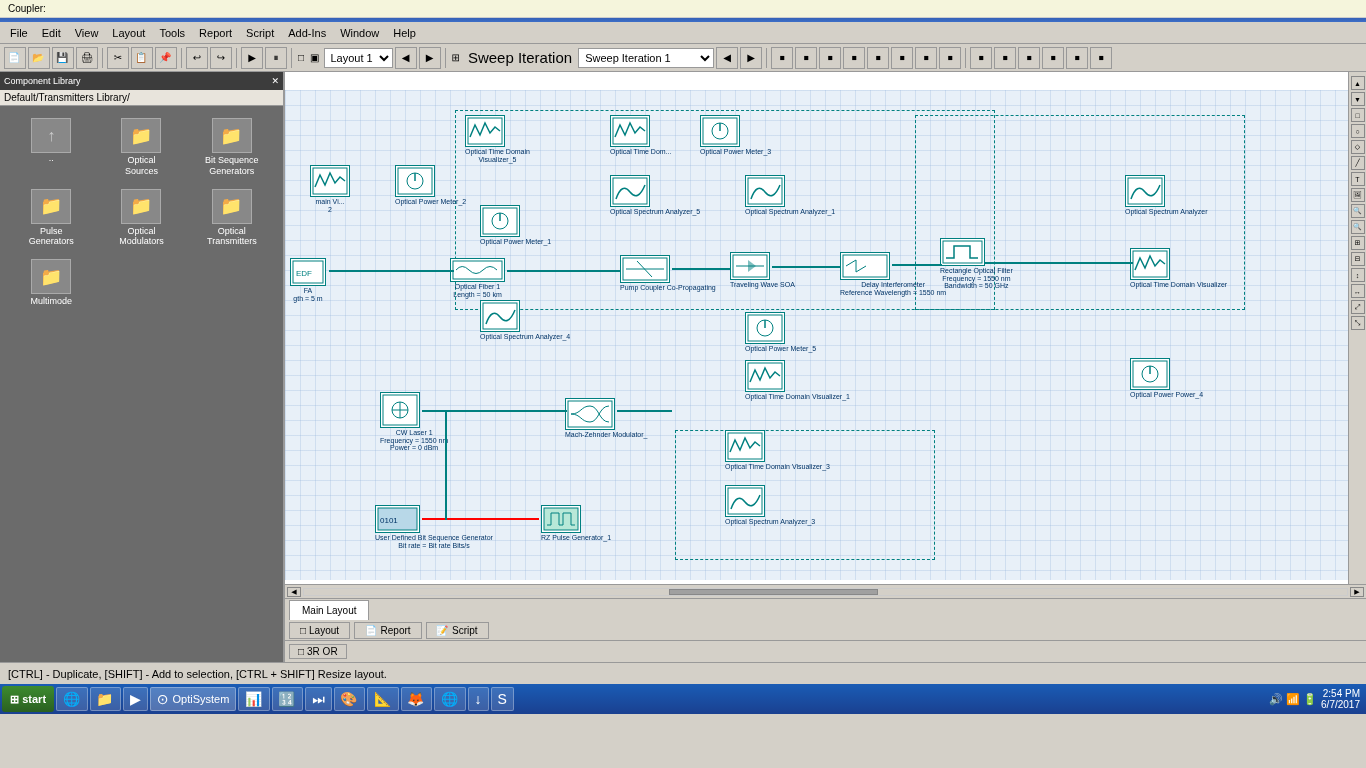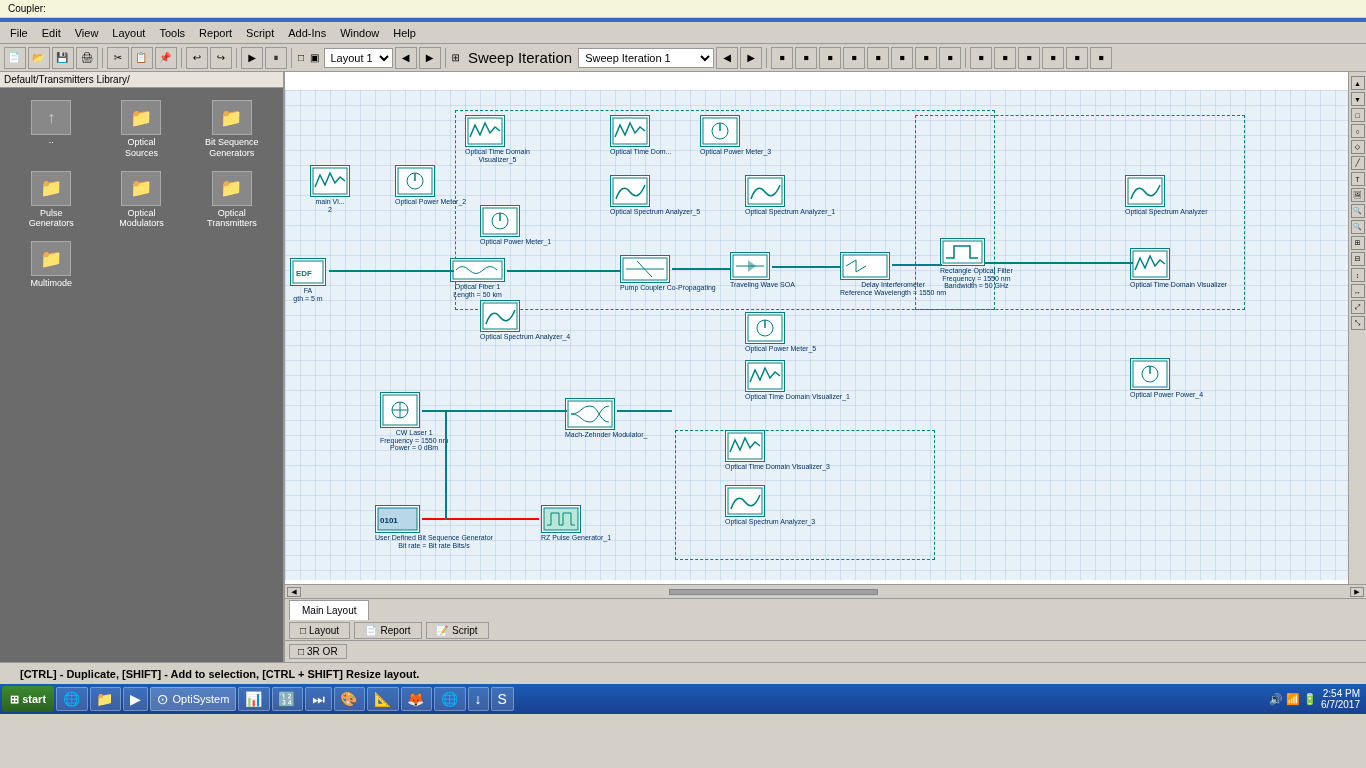--- a/index.html
+++ b/index.html
@@ -233,24 +233,23 @@
       font-size: 7px; cursor: pointer;
     }
 
     
     #statusbar {
       height: 22px;
       background: #d4d0c8;
       border-top: 1px solid #999;
       display: flex;
       align-items: center;
-      padding: 0 20px;
+      padding: 0 8px;
       font-size: 11px;
       justify-content: space-between;
-      font-weight: bold;
     }
 
     
     #taskbar {
       height: 30px;
       background: linear-gradient(to bottom, #1a5cb5, #1a4090);
       display: flex;
       align-items: center;
       padding: 0 2px;
       gap: 2px;
@@ -290,21 +289,21 @@
     
     .comp {
       position: absolute;
       font-size: 8px;
       text-align: center;
       cursor: pointer;
     }
     .comp-box {
       border: 1px solid #008080;
       background: white;
-      display: flex; align-items: center; justify-content: center; font-weight: bold;
+      display: flex; align-items: center; justify-content: center;
     }
     .comp-label {
       color: #003366;
       font-size: 7px;
       white-space: nowrap;
       text-align: center;
       line-height: 1.1;
       margin-top: 1px;
     }
     .dashed-box {
@@ -386,20 +385,24 @@
   <div class="toolbar-btn">⏹</div>
   <div class="toolbar-btn">⏹</div>
   <div class="toolbar-btn">⏹</div>
   <div class="toolbar-btn">⏹</div>
   <div class="toolbar-btn">⏹</div>
 </div>
 
 <div id="main" style="height: 590px;">
 
   <div id="sidebar">
+    <div id="sidebar-header">
+      <span>Component Library</span>
+      <span>✕</span>
+    </div>
     <div id="sidebar-path">Default/Transmitters Library/</div>
     <div id="sidebar-content">
 
       <div class="component-item">
         <div class="up-btn">↑</div>
         <span class="component-label">..</span>
       </div>
 
       <div class="component-item">
         <div class="component-icon">📁</div>

